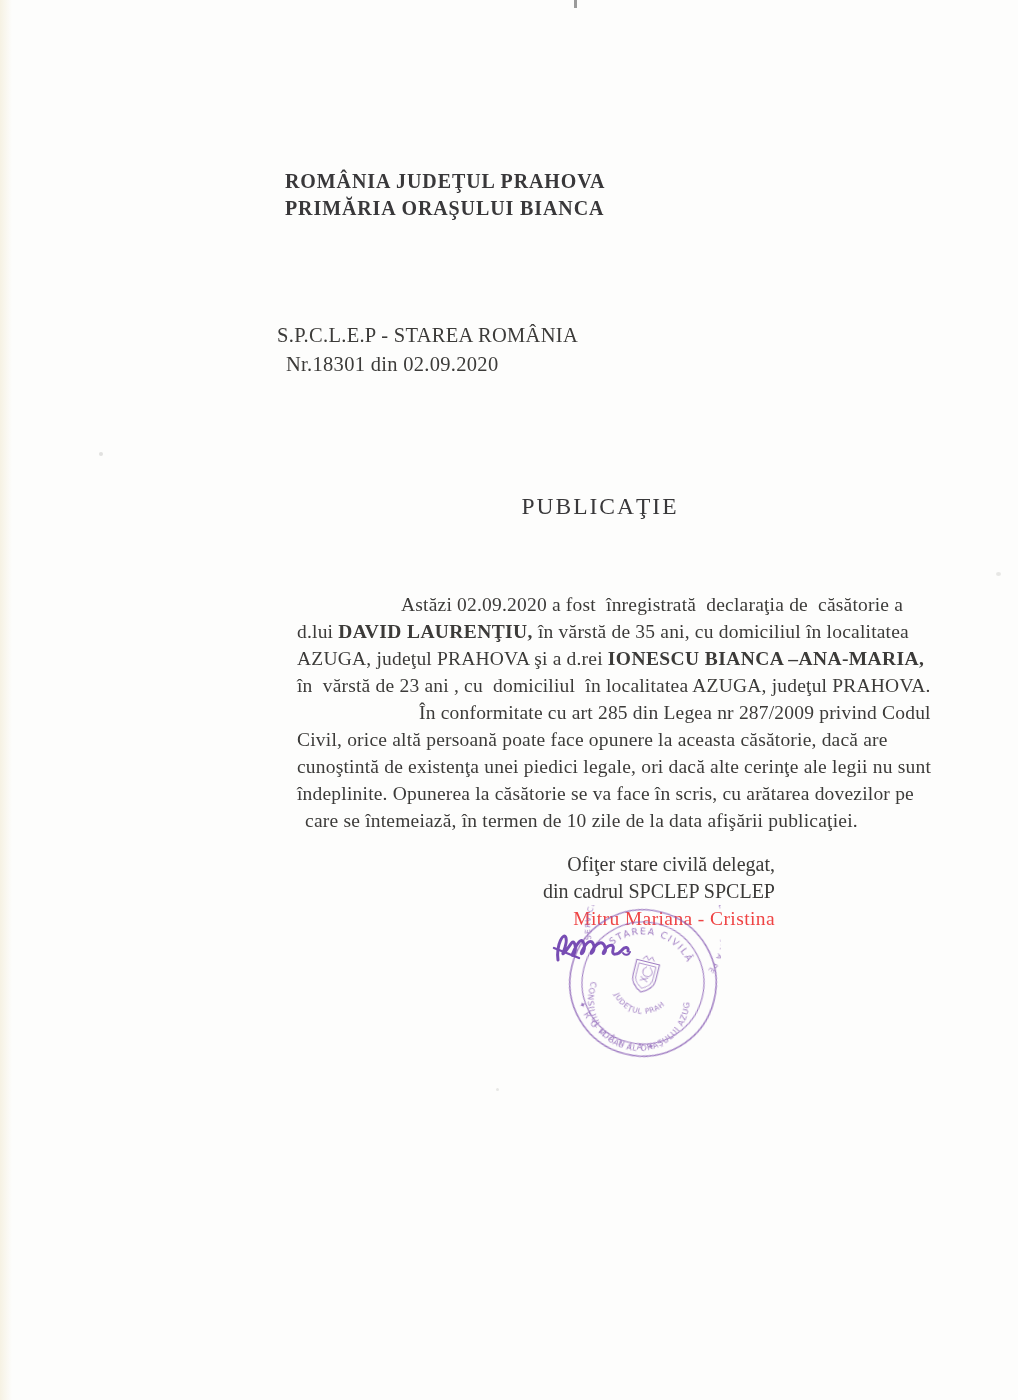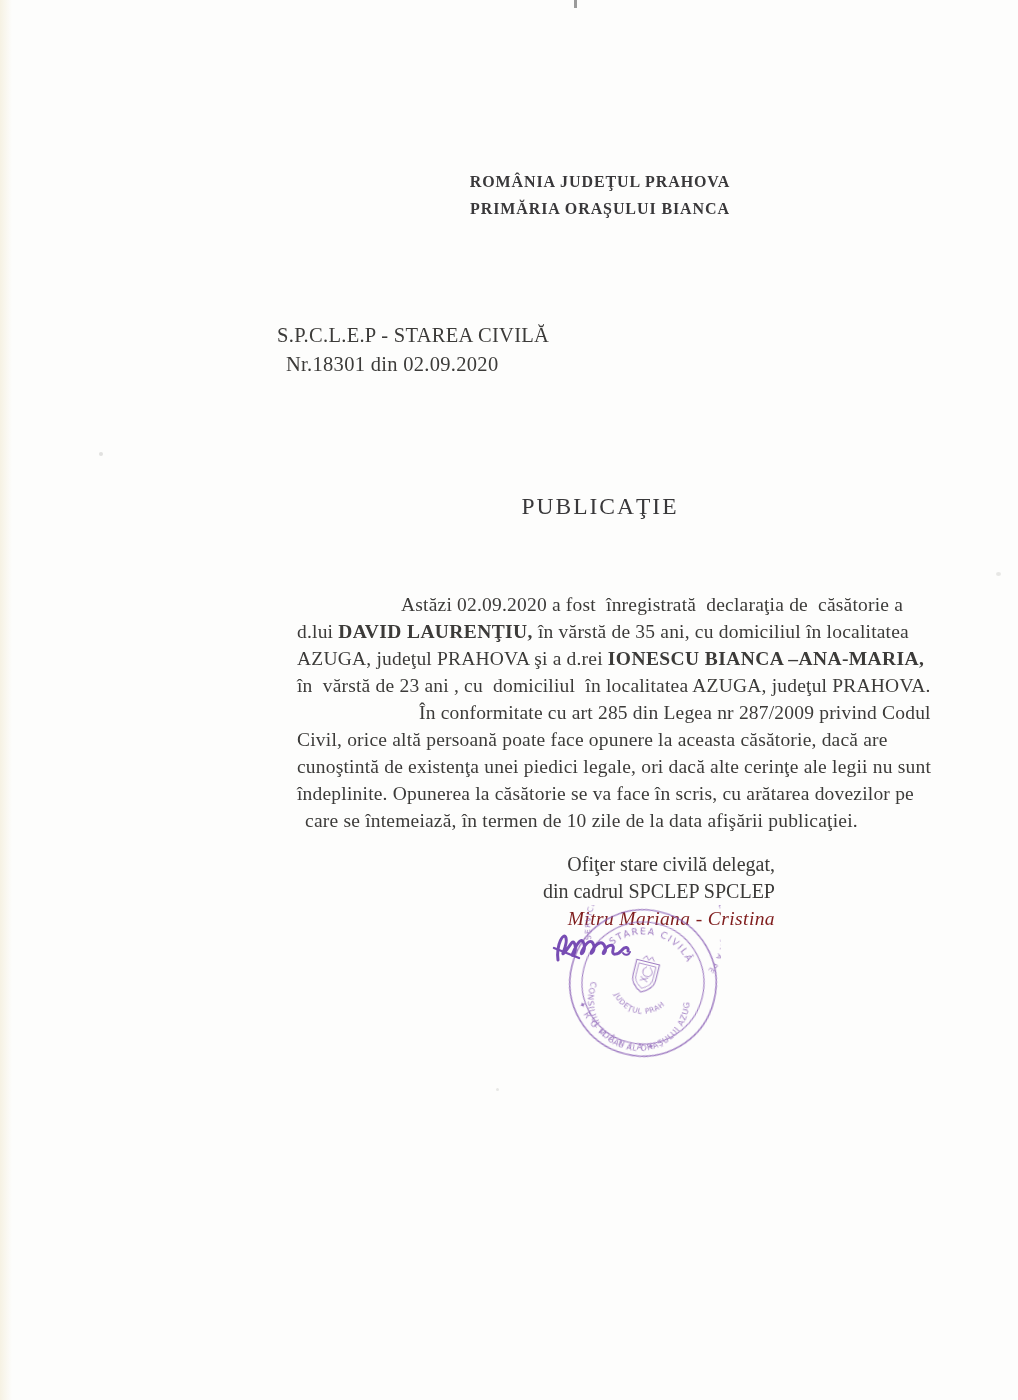--- a/index.html
+++ b/index.html
@@ -20,22 +20,22 @@
     position: absolute; left: 574px; top: 0; width: 3px; height: 8px;
     background: #4a4a4a; opacity: .55;
   }
   .speck { position: absolute; border-radius: 50%; background: #9a9a96; }
   .speck1 { left: 99px;  top: 452px;  width: 4px; height: 4px; opacity: .28; }
   .speck2 { left: 996px; top: 572px;  width: 5px; height: 4px; opacity: .22; }
   .speck3 { left: 496px; top: 1088px; width: 3px; height: 3px; opacity: .22; }
 
   .header {
     position: absolute; top: 168px; left: 285px; width: 630px;
-    text-align: center; font-weight: bold;
-    font-size: 16px; line-height: 27px; letter-spacing: .9px;
+    font-weight: bold;
+    font-size: 20px; line-height: 27px; letter-spacing: .9px;
     color: #39383a;
   }
   .ref-block {
     position: absolute; top: 321px; left: 277px;
     font-size: 20.5px; line-height: 28.5px; letter-spacing: .3px;
   }
   .ref-number { padding-left: 9px; }
   .doc-title {
     position: absolute; top: 493px; left: 285px; width: 630px;
     text-align: center; font-weight: normal;
@@ -47,21 +47,21 @@
     white-space: pre;
   }
   .body-line { white-space: pre; margin-left: 20px; }
   .body-text .b { font-weight: bold; letter-spacing: .4px; }
 
   .signature-block {
     position: absolute; top: 851px; left: 435px; width: 340px;
     text-align: right; font-size: 20px; line-height: 27px;
   }
   .signature-name {
-    font-style: italic; font-size: 19.5px; letter-spacing: .4px; color: #7f1d1d;
+    font-size: 19.5px; letter-spacing: .4px; color: #ef4444;
   }
 
   .stamp {
     position: absolute; left: 565px; top: 905px;
     width: 156px; height: 156px;
     opacity: .82;
   }
   .signature-squiggle {
     position: absolute; left: 551px; top: 920px;
     width: 100px; height: 54px;
@@ -78,21 +78,21 @@
   <div class="speck speck1"></div>
   <div class="speck speck2"></div>
   <div class="speck speck3"></div>
 
   <div class="header">
     <div>ROMÂNIA JUDEŢUL PRAHOVA</div>
     <div>PRIMĂRIA ORAŞULUI BIANCA</div>
   </div>
 
   <div class="ref-block">
-    <div>S.P.C.L.E.P - STAREA CIVILĂ</div>
+    <div>S.P.C.L.E.P - STAREA ROMÂNIA</div>
     <div class="ref-number">Nr.18301 din 02.09.2020</div>
   </div>
 
   <div class="doc-title">PUBLICAŢIE</div>
 
   <div class="body-text"><div class="body-line" style="padding-left: 104px;"><span>Astăzi 02.09.2020 a fost  înregistrată  declaraţia de  căsătorie a</span></div><div class="body-line" style="padding-left: 0px;"><span>d.lui </span><span class="b">DAVID LAURENŢIU,</span><span> în vărstă de 35 ani, cu domiciliul în localitatea</span></div><div class="body-line" style="padding-left: 0px;"><span>AZUGA, judeţul PRAHOVA şi a d.rei </span><span class="b">IONESCU BIANCA –ANA-MARIA,</span></div><div class="body-line" style="padding-left: 0px;"><span>în  vărstă de 23 ani , cu  domiciliul  în localitatea AZUGA, judeţul PRAHOVA.</span></div><div class="body-line" style="padding-left: 122px;"><span>În conformitate cu art 285 din Legea nr 287/2009 privind Codul</span></div><div class="body-line" style="padding-left: 0px;"><span>Civil, orice altă persoană poate face opunere la aceasta căsătorie, dacă are</span></div><div class="body-line" style="padding-left: 0px;"><span>cunoştintă de existenţa unei piedici legale, ori dacă alte cerinţe ale legii nu sunt</span></div><div class="body-line" style="padding-left: 0px;"><span>îndeplinite. Opunerea la căsătorie se va face în scris, cu arătarea dovezilor pe</span></div><div class="body-line" style="padding-left: 3px;"><span> care se întemeiază, în termen de 10 zile de la data afişării publicaţiei.</span></div></div>
 
   <div class="signature-block">
     <div>Ofiţer stare civilă delegat,</div>
     <div>din cadrul SPCLEP SPCLEP</div>

